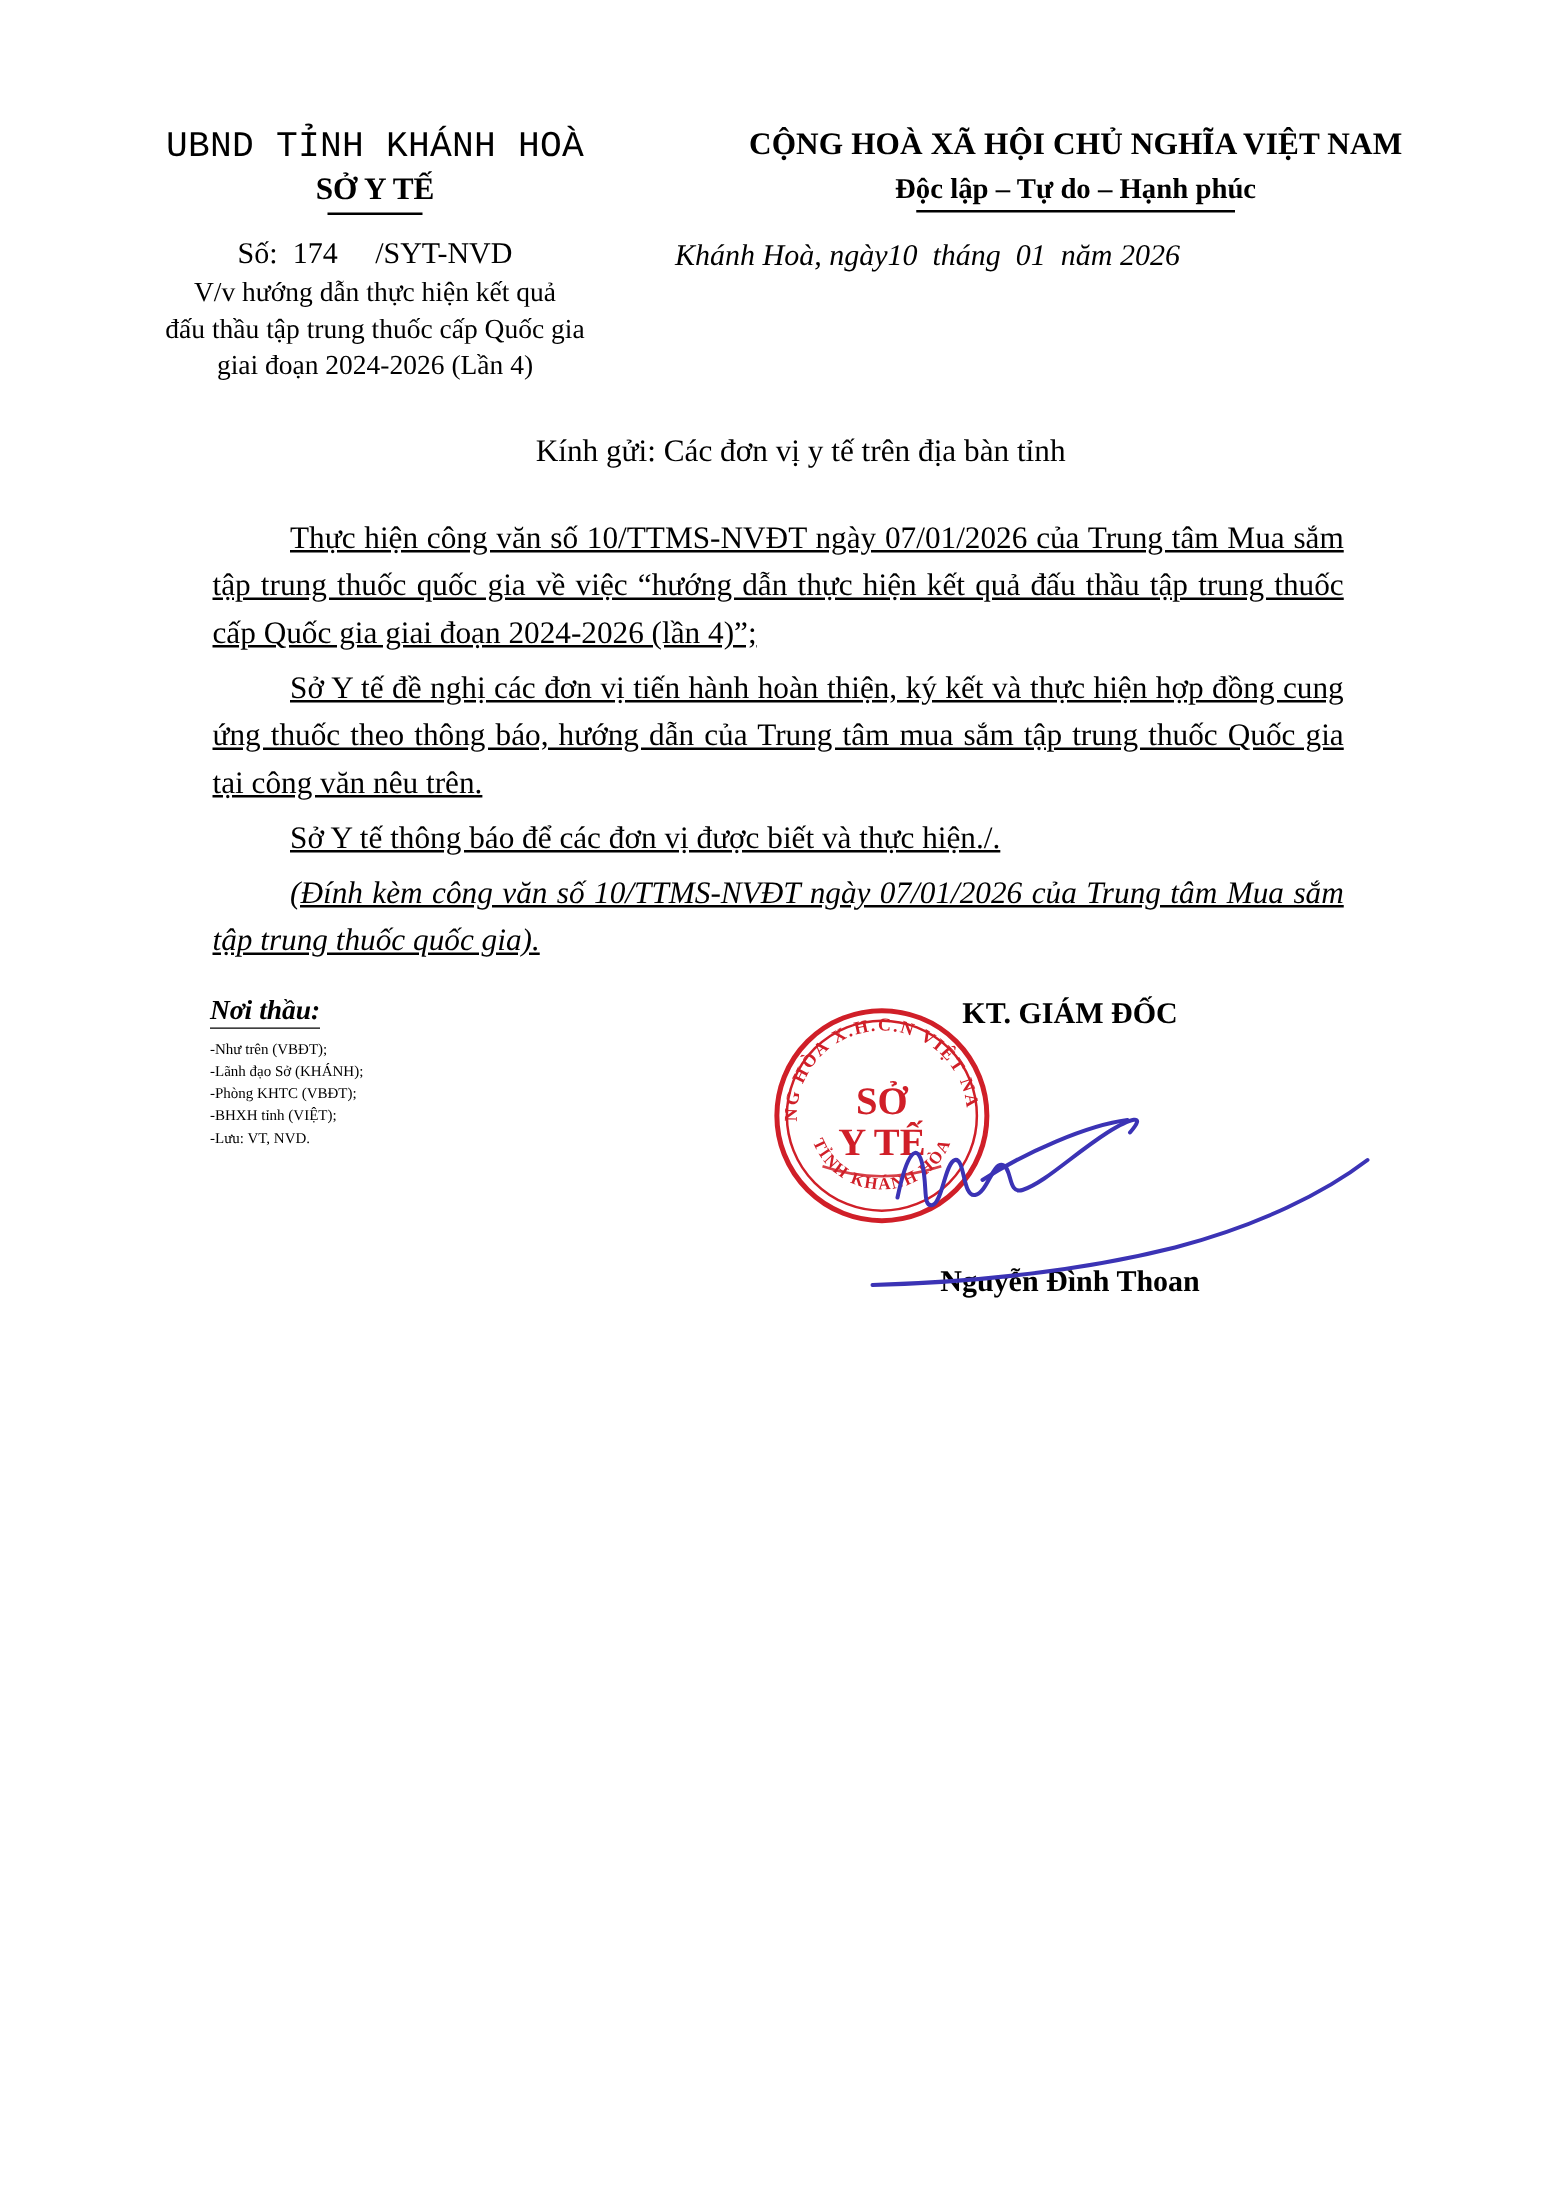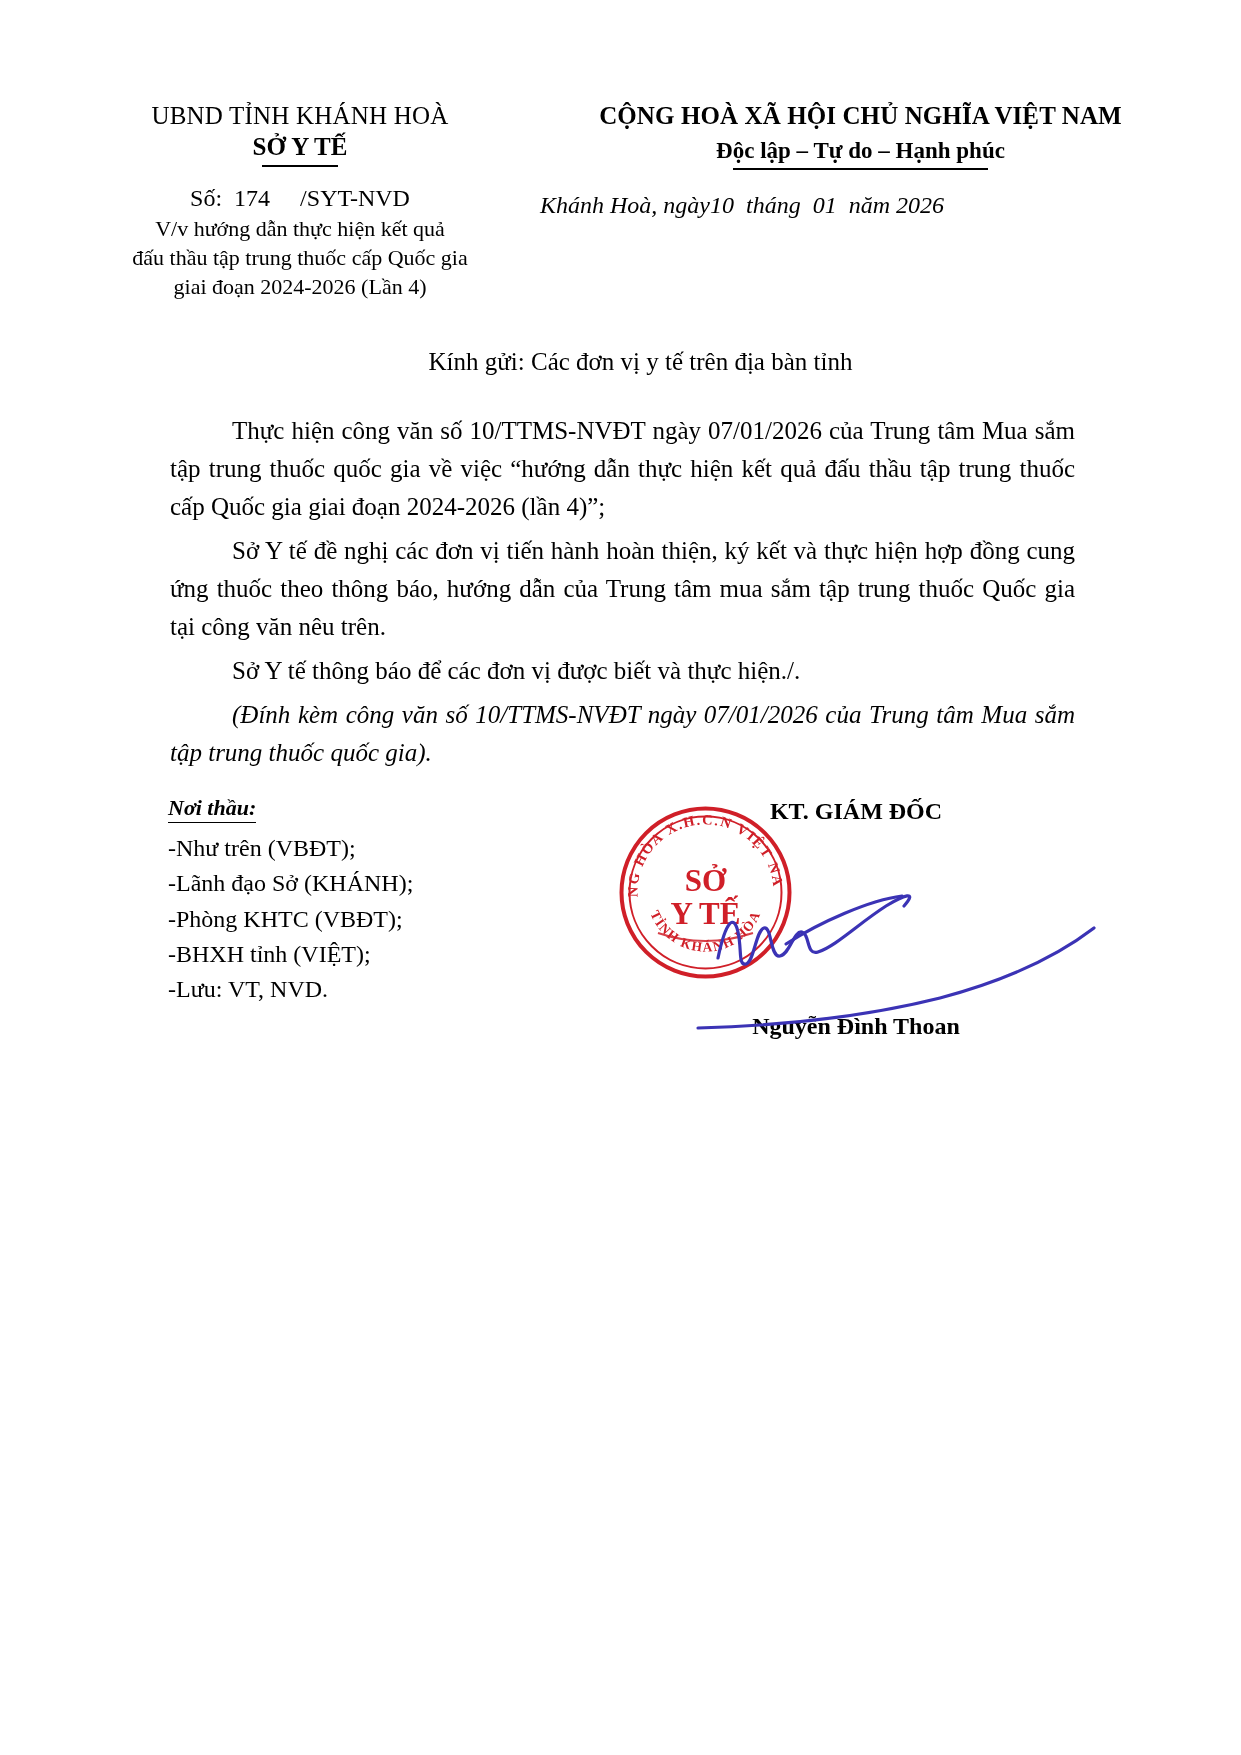--- a/index.html
+++ b/index.html
@@ -33,23 +33,24 @@
     width: 480px;
     margin-left: 60px;
     text-align: center;
   }
   .header-right {
     flex: 1;
     text-align: center;
     padding-right: 60px;
   }
   .org-name {
-    font-size: 25px;
+    font-size: 29px;
     letter-spacing: 0.2px;
     line-height: 1.25;
+    font-family: Liberation Mono, monospace;
   }
   .org-dept {
     font-size: 25px;
     font-weight: bold;
     line-height: 1.25;
     position: relative;
     display: inline-block;
   }
   .org-dept::after {
     content: "";
@@ -116,20 +117,21 @@
     box-sizing: border-box;
   }
   .body-text {
     position: absolute;
     top: 412px;
     left: 170px;
     width: 905px;
     font-size: 25px;
     line-height: 1.52;
     text-align: justify;
+    text-decoration: underline;
   }
   .body-text p {
     margin: 0 0 6px 0;
     text-indent: 62px;
   }
   .body-text p.italic {
     font-style: italic;
   }
 
   
@@ -157,21 +159,21 @@
     content: "";
     position: absolute;
     left: 0;
     right: 0;
     bottom: -2px;
     height: 1.4px;
     background: #000;
   }
   .recipients-list {
     margin-top: 10px;
-    font-size: 24px;
+    font-size: 12px;
     line-height: 1.47;
   }
   .recipients-list div { white-space: pre; }
 
   .signature-block {
     position: absolute;
     right: 170px;
     top: 0;
     width: 430px;
     text-align: center;

